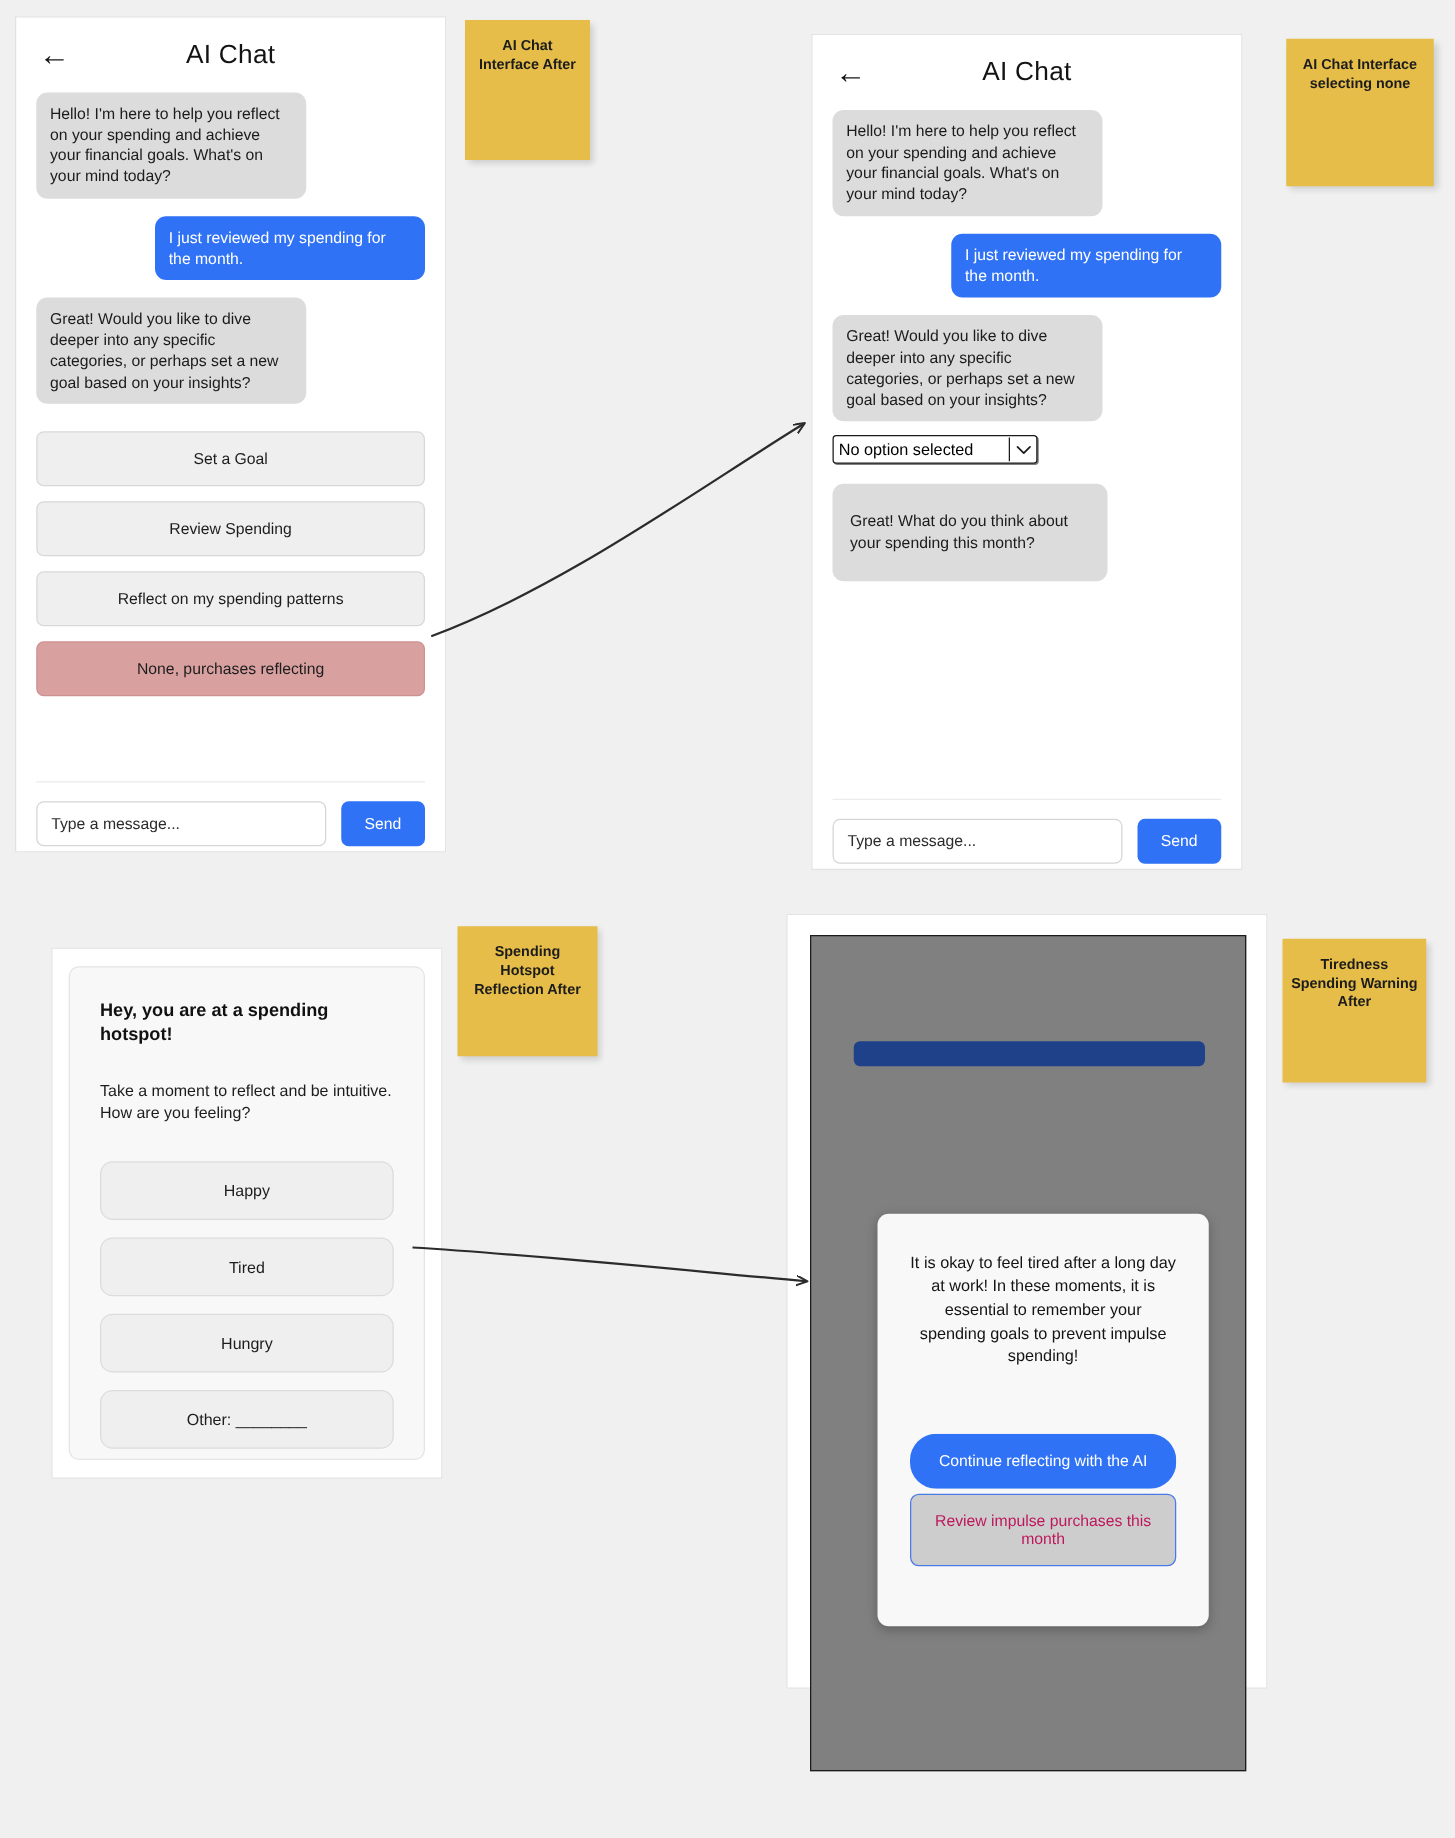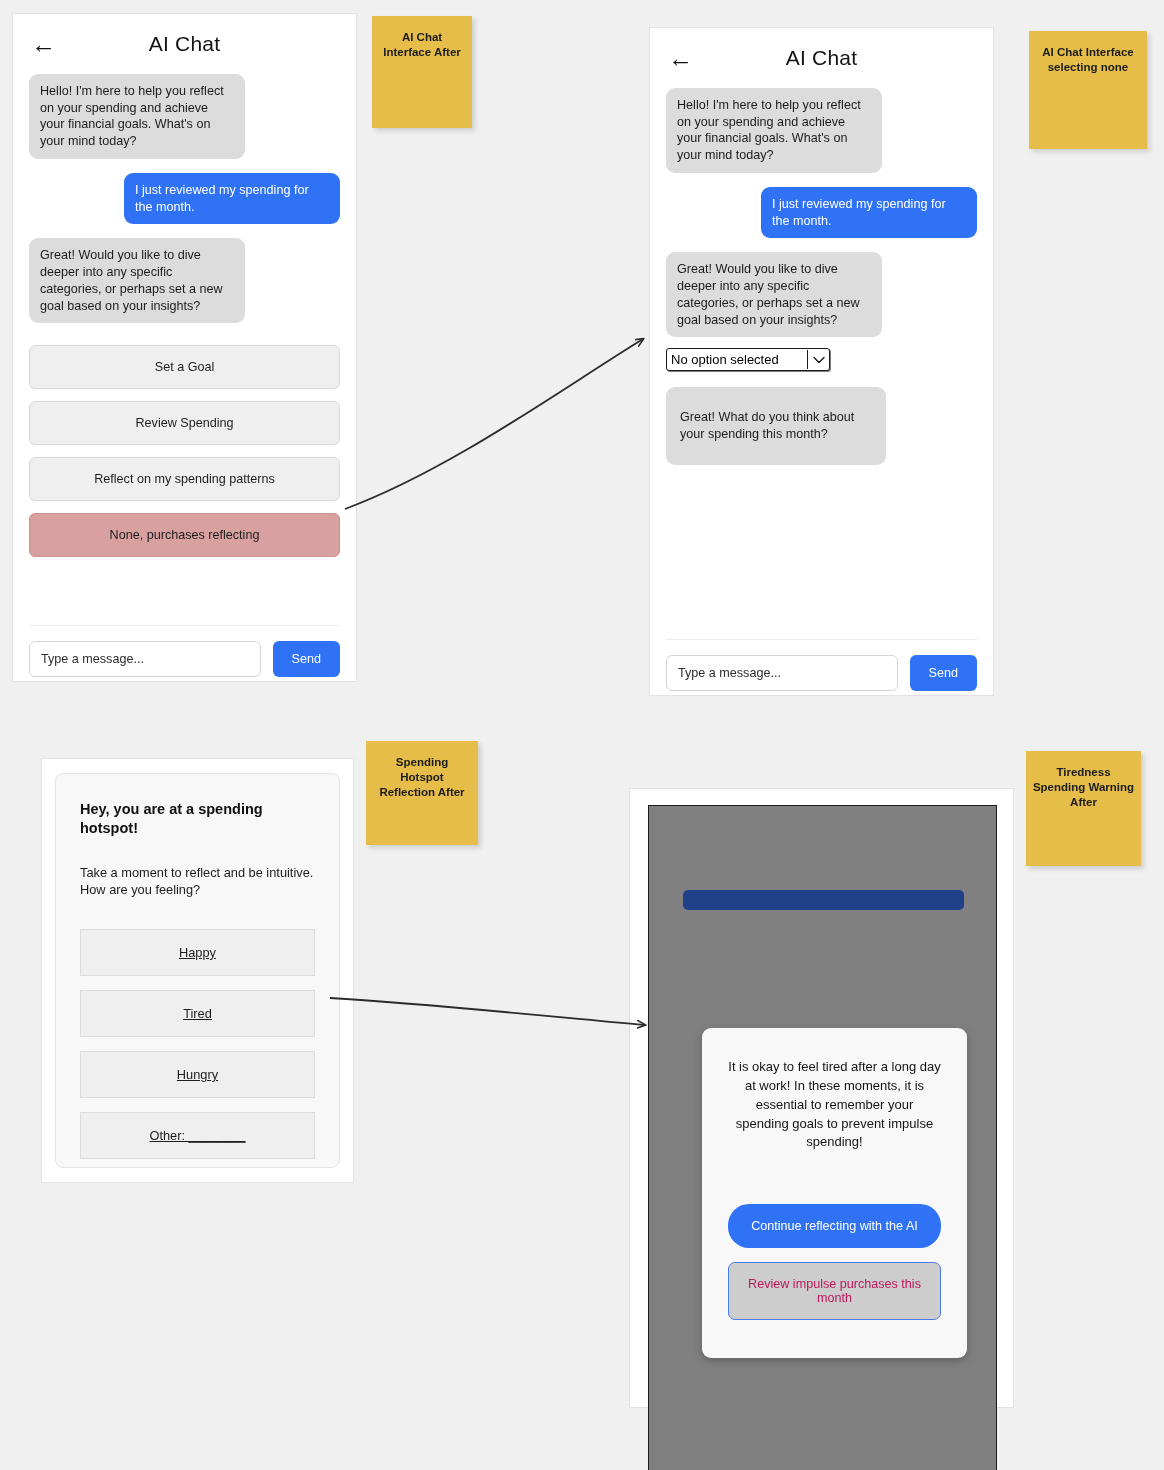--- a/index.html
+++ b/index.html
@@ -187,29 +187,28 @@
     font-size: 12.8px;
     color: #1c1c1c;
     line-height: 1.38;
     margin-bottom: 30px;
   }
   .mood-btn {
     display: block;
     width: 100%;
     border: 1px solid #dcdcdc;
     background: #efefef;
-    border-radius: 0;
+    border-radius: 10px;
     font-size: 12.8px;
     font-family: "Liberation Sans", sans-serif;
     color: #1d1d1d;
     padding: 15px 6px;
     margin-bottom: 14px;
     text-align: center;
     cursor: pointer;
-    text-decoration: underline;
   }
 
   
   .phone-screen {
     position: absolute;
     background: #808080;
     border: 1px solid #1b1b1b;
   }
   .blue-bar {
     position: absolute;
@@ -239,21 +238,21 @@
     font-size: 12.6px;
     font-family: "Liberation Sans", sans-serif;
     padding: 14px 6px;
     text-align: center;
     cursor: pointer;
     border: 1px solid transparent;
   }
   .modal-btn.primary {
     background: #2f72f5;
     color: #fff;
-    margin-bottom: 14px;
+    margin-bottom: 4px;
     border-radius: 21px;
   }
   .modal-btn.secondary {
     background: #cdcdcd;
     color: #be185d;
     border: 1.5px solid #4a79e8;
   }
 
   
   #arrows {
@@ -346,21 +345,21 @@
       <button class="mood-btn">Tired</button>
       <button class="mood-btn">Hungry</button>
       <button class="mood-btn">Other: ________</button>
     </div>
   </div>
 
   <div class="sticky" style="left:366px; top:741px; width:112px; height:104px;">
     <div class="sticky-text">Spending Hotspot Reflection After</div>
   </div>
 
-  <div class="panel" style="left:629px; top:788px; width:385px; height:620px;">
+  <div class="panel" style="left:629px; top:731px; width:385px; height:620px;">
 
     <div class="phone-screen" style="left:18px; top:16px; width:349px; height:669px;">
 
       <div class="blue-bar" style="left:34px; top:84px; width:281px; height:20px;"></div>
 
       <div class="modal" style="left:53px; top:222px; width:265px; height:330px;">
         <div class="modal-text">It is okay to feel tired after a long day at work! In these moments, it is essential to remember your spending goals to prevent impulse spending!</div>
         <button class="modal-btn primary">Continue reflecting with the AI</button>
         <button class="modal-btn secondary">Review impulse purchases this month</button>
       </div>

